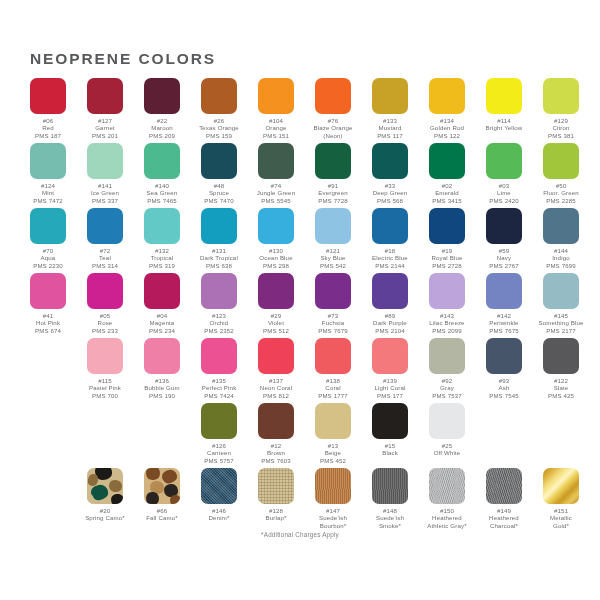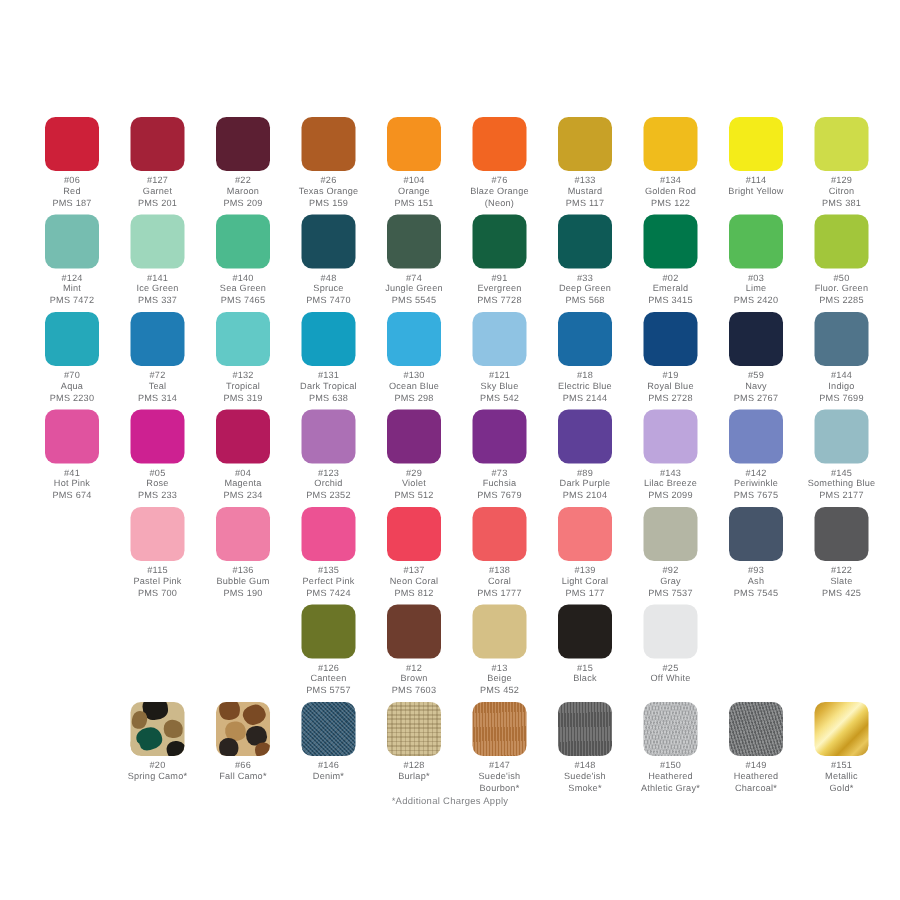--- a/index.html
+++ b/index.html
@@ -84,20 +84,21 @@
     font-size:6.3px;
     color:#808285;
     letter-spacing:0.2px;
   }
 </style>
 </head>
 <body>
 
 <div id="chart-root">
 
+  <div class="page-title">NEOPRENE COLORS</div>
 
   <div class="swatch-grid" id="swatch-grid">
       <div class="swatch-cell" style="left: 19.5px; top: 78px;">
         <div class="swatch-chip" title="#06 Red" style="background: rgb(205, 32, 57);"></div>
         <div class="swatch-labels">
           <span class="ln">#06</span>
           <span class="ln">Red</span>
           <span class="ln">PMS 187</span>
         </div>
       </div>

